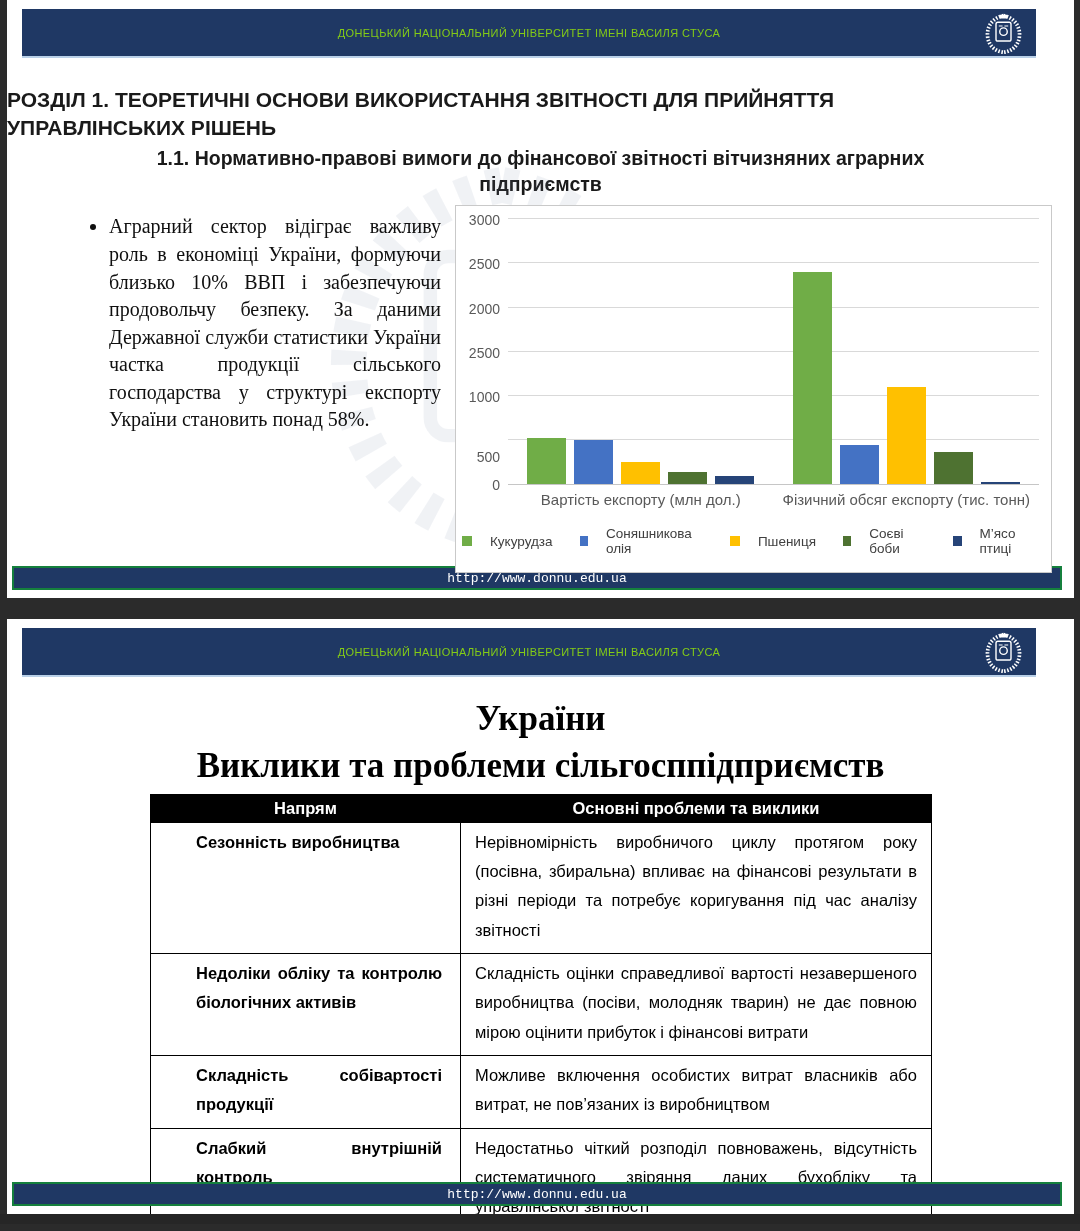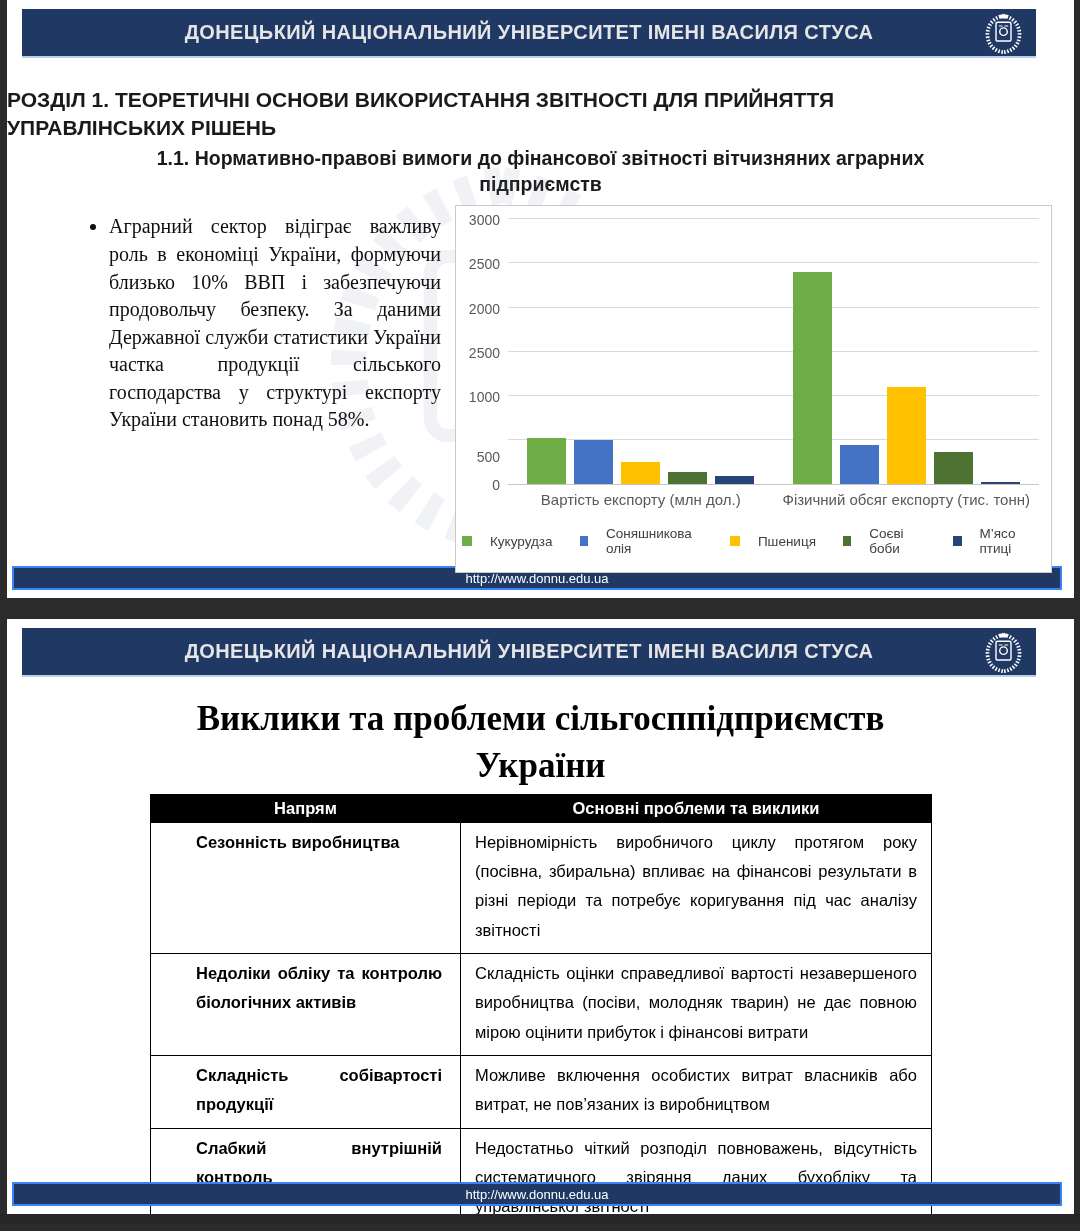--- a/index.html
+++ b/index.html
@@ -25,21 +25,21 @@
   
   .uni-bar {
     position:relative;
     margin:9px 38px 0 15px;
     height:49px;
     background:#1f3864;
     border-bottom:2px solid #b9d0e8;
     display:flex; align-items:center; justify-content:center;
   }
   .uni-bar .uni-title {
-    color:#e5e5e5; font-weight:bold; font-size:20px; letter-spacing:.4px;
+    color:#84cc16; font-weight:normal; font-size:11px; letter-spacing:.4px;
   }
   .uni-emblem {
     position:absolute; right:10px; top:2px; width:45px; height:45px;
   }
 
   
   .s1-title {
     margin-top:28px; text-align:left;
     font-weight:bold; font-size:21px; line-height:1.35; color:#1a1a1a;
   }
@@ -89,22 +89,22 @@
   .legend {
     display:flex; justify-content:center; gap:27px; margin-top:18px;
   }
   .legend-item { display:flex; align-items:center; gap:18px; }
   .legend-swatch { width:10px; height:10px; display:inline-block; }
   .legend-label { font-size:13.5px; color:#404040; }
 
   
   .footer-bar {
     position:absolute; left:5px; right:12px; bottom:8px; height:24px;
-    background:#1f3864; border:2px solid #3b82f6;
-    display:flex; align-items:center; justify-content:center;
+    background:#1f3864; border:2px solid #15803d;
+    display:flex; align-items:center; justify-content:center;font-family:Liberation Mono, monospace;
   }
   .footer-bar span { color:#ffffff; font-size:13px; }
 
   
   .s2-title {
     margin-top:18px; text-align:center;
     font-family:"Liberation Serif", serif;
     font-weight:bold; font-size:35px; line-height:1.35; color:#000;
   }
   .problems-table {
@@ -247,22 +247,22 @@
         <path d="M24,5 C35,7 42,16 41,27 C40,37 33,43 24,44"></path>
       </g>
       <rect x="20" y="4" width="8" height="4" fill="#ffffff"></rect>
       <rect x="16" y="12" width="16" height="20" rx="2" fill="none" stroke="#ffffff" stroke-width="1.5"></rect>
       <circle cx="24" cy="22" r="4" fill="none" stroke="#ffffff" stroke-width="1.5"></circle>
       <path d="M19,16 h4 M25,16 h4" stroke="#ffffff" stroke-width="1.2"></path>
     </svg>
   </div>
 
   <div class="s2-title">
+    <div>України</div>
     <div>Виклики та проблеми сільгосппідприємств</div>
-    <div>України</div>
   </div>
 
   <table class="problems-table">
     <thead>
       <tr>
         <th>Напрям</th>
         <th>Основні проблеми та виклики</th>
       </tr>
     </thead>
     <tbody>

